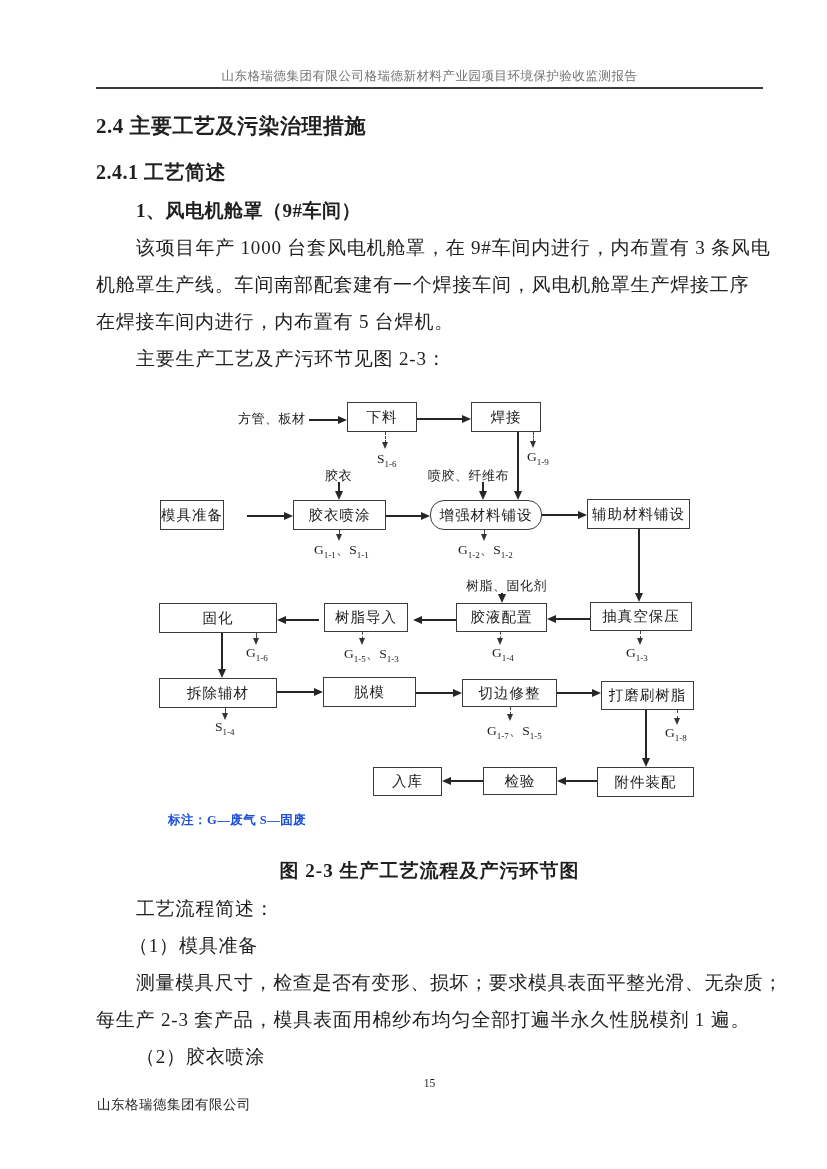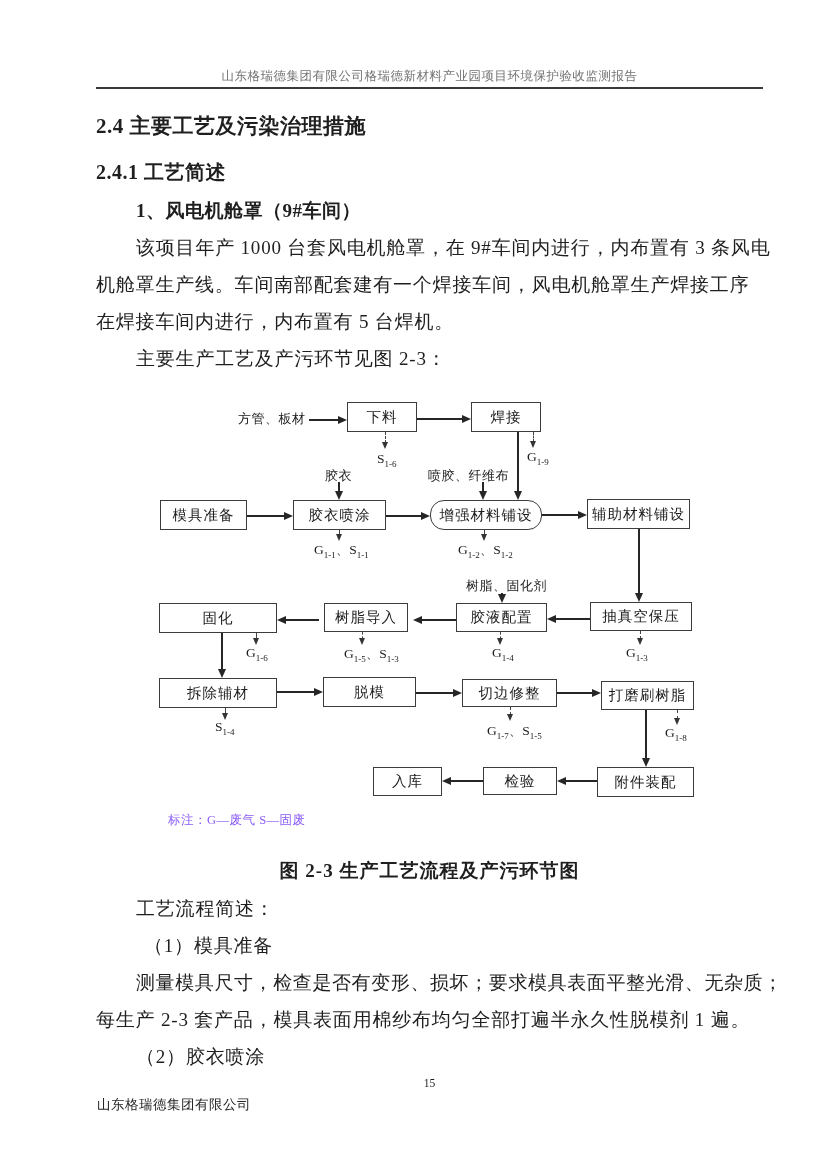--- a/index.html
+++ b/index.html
@@ -17,21 +17,21 @@
   .caption{top:858px;left:96px;width:667px;text-align:center;font-size:19px;font-weight:bold;letter-spacing:1px;}
   .page-num{top:1077px;left:96px;width:667px;text-align:center;font-size:11.5px;}
   .footer{top:1096px;left:97px;font-size:13.5px;letter-spacing:0.5px;}
 
   
   .fc-box{position:absolute;border:1px solid #3c3c3c;background:#fff;display:flex;align-items:center;justify-content:center;
           font-size:14.5px;letter-spacing:1px;color:#1c1c1c;box-sizing:border-box;}
   .fc-label{position:absolute;font-size:13px;letter-spacing:0.5px;color:#1c1c1c;white-space:nowrap;}
   .fc-em{position:absolute;font-size:13.5px;color:#1c1c1c;white-space:nowrap;}
   .fc-em sub{font-size:9px;}
-  .fc-note{position:absolute;font-size:12.5px;letter-spacing:0.5px;color:#8b5cf6;white-space:nowrap;}
+  .fc-note{position:absolute;font-size:12.5px;letter-spacing:0.5px;color:#1d4ed8;white-space:nowrap;font-weight:bold;}
   .ln-h{position:absolute;height:0;border-top:2px solid #262626;}
   .ln-v{position:absolute;width:0;border-left:2px solid #262626;}
   .ln-vd{position:absolute;width:0;border-left:1px dashed #444;}
   .hd{position:absolute;width:0;height:0;}
   .hd-r{border-top:4px solid transparent;border-bottom:4px solid transparent;border-left:9px solid #262626;}
   .hd-l{border-top:4px solid transparent;border-bottom:4px solid transparent;border-right:9px solid #262626;}
   .hd-d{border-left:4px solid transparent;border-right:4px solid transparent;border-top:9px solid #262626;}
   .hd-dd{border-left:3px solid transparent;border-right:3px solid transparent;border-top:7px solid #333;}
 </style>
 </head>
@@ -46,21 +46,21 @@
   <div class="abs h3">1、风电机舱罩（9#车间）</div>
 
   <div class="abs body-line" style="top:235px;left:136px;">该项目年产 1000 台套风电机舱罩，在 9#车间内进行，内布置有 3 条风电</div>
   <div class="abs body-line" style="top:272px;left:96px;">机舱罩生产线。车间南部配套建有一个焊接车间，风电机舱罩生产焊接工序</div>
   <div class="abs body-line" style="top:309px;left:96px;">在焊接车间内进行，内布置有 5 台焊机。</div>
   <div class="abs body-line" style="top:346px;left:136px;">主要生产工艺及产污环节见图 2-3：</div>
 
   <div id="flowchart">
       <div class="fc-box" style="left: 347px; top: 402px; width: 70px; height: 30px;">下料</div>
       <div class="fc-box" style="left: 471px; top: 402px; width: 70px; height: 30px;">焊接</div>
-      <div class="fc-box" style="left: 160px; top: 500px; width: 87px; height: 30px;">模具准备</div>
+      <div class="fc-box" style="left: 160px; top: 500px; width: 64px; height: 30px;">模具准备</div>
       <div class="fc-box" style="left: 293px; top: 500px; width: 93px; height: 30px;">胶衣喷涂</div>
       <div class="fc-box" style="left: 430px; top: 500px; width: 112px; height: 30px; border-radius: 14px;">增强材料铺设</div>
       <div class="fc-box" style="left: 587px; top: 499px; width: 103px; height: 30px;">辅助材料铺设</div>
       <div class="fc-box" style="left: 159px; top: 603px; width: 118px; height: 30px;">固化</div>
       <div class="fc-box" style="left: 324px; top: 603px; width: 84px; height: 29px;">树脂导入</div>
       <div class="fc-box" style="left: 456px; top: 603px; width: 91px; height: 29px;">胶液配置</div>
       <div class="fc-box" style="left: 590px; top: 602px; width: 102px; height: 29px;">抽真空保压</div>
       <div class="fc-box" style="left: 159px; top: 678px; width: 118px; height: 30px;">拆除辅材</div>
       <div class="fc-box" style="left: 323px; top: 677px; width: 93px; height: 30px;">脱模</div>
       <div class="fc-box" style="left: 462px; top: 679px; width: 95px; height: 28px;">切边修整</div>
@@ -144,20 +144,20 @@
       <div class="ln-vd" style="left: 510px; top: 707px; height: 8px;"></div>
       <div class="hd hd-dd" style="left: 507px; top: 714px;"></div>
       <div class="ln-vd" style="left: 677px; top: 710px; height: 9px;"></div>
       <div class="hd hd-dd" style="left: 674px; top: 718px;"></div>
       <div class="fc-note" style="left: 168px; top: 812px;">标注：G—废气 S—固废</div>
     </div>
 
   <div class="abs caption">图 2-3  生产工艺流程及产污环节图</div>
 
   <div class="abs body-line" style="top:896px;left:136px;">工艺流程简述：</div>
-  <div class="abs body-line" style="top:933px;left:144px;">（1）模具准备</div>
+  <div class="abs body-line" style="top:933px;left:129px;">（1）模具准备</div>
   <div class="abs body-line" style="top:970px;left:136px;letter-spacing:0.6px;">测量模具尺寸，检查是否有变形、损坏；要求模具表面平整光滑、无杂质；</div>
   <div class="abs body-line" style="top:1007px;left:96px;">每生产 2-3 套产品，模具表面用棉纱布均匀全部打遍半永久性脱模剂 1 遍。</div>
   <div class="abs body-line" style="top:1044px;left:136px;">（2）胶衣喷涂</div>
 
   <div class="abs page-num">15</div>
   <div class="abs footer">山东格瑞德集团有限公司</div>
 </div>
 
 </body></html>

